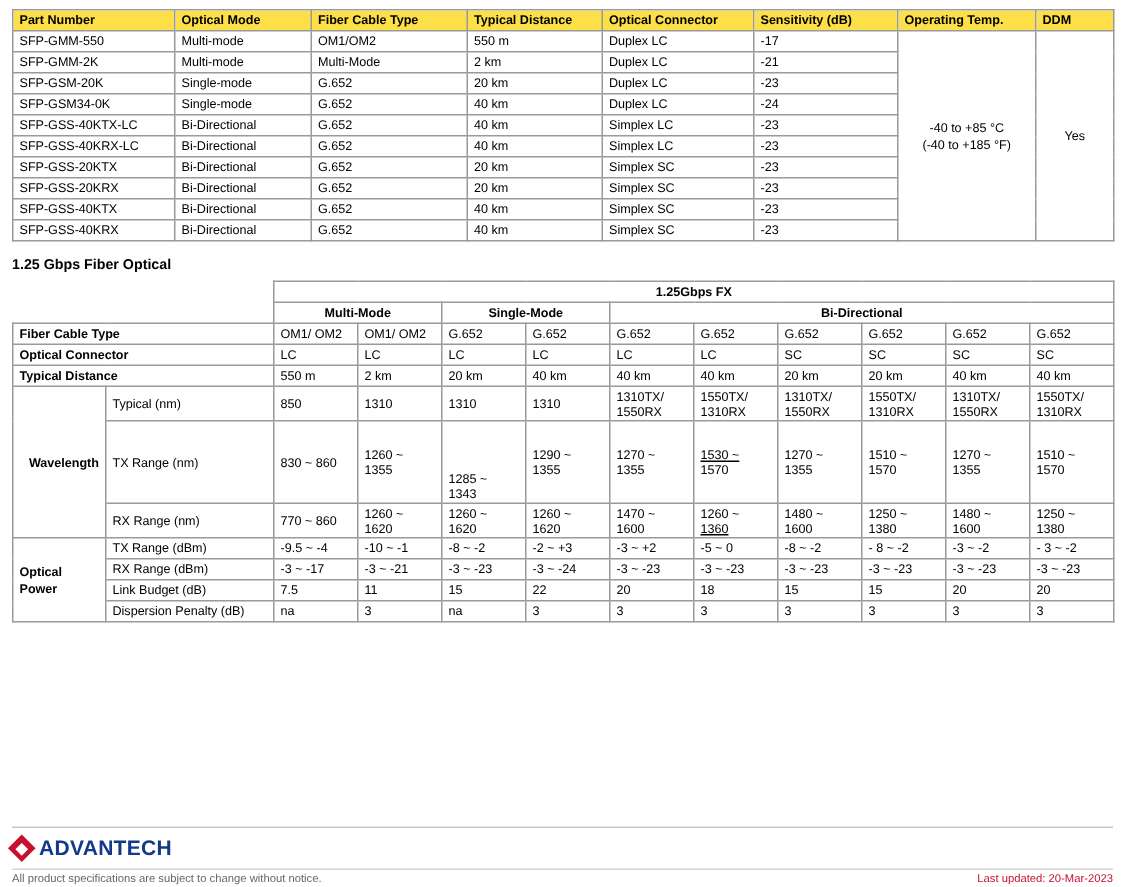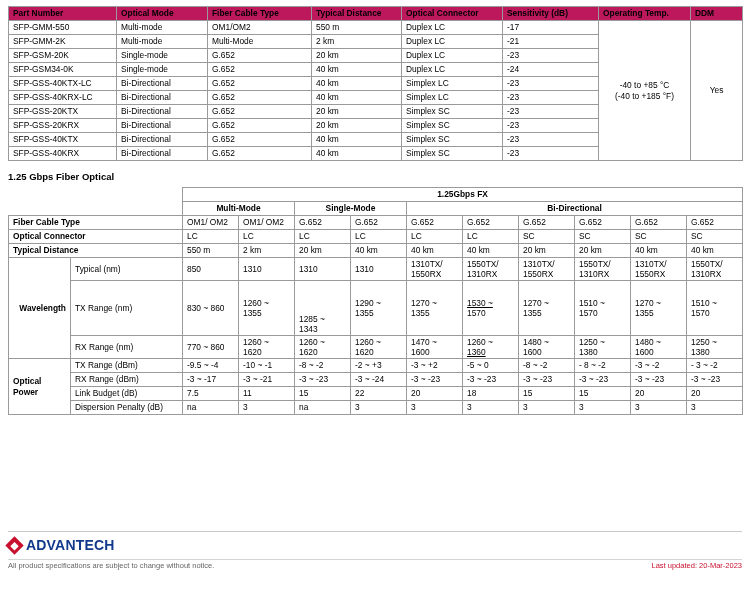--- a/index.html
+++ b/index.html
@@ -30,21 +30,21 @@
     border: 1px solid #9a9a9a;
     padding: 1px 4px;
     font-size: 8.4px;
     line-height: 11px;
     vertical-align: middle;
     text-align: left;
     white-space: nowrap;
     overflow: hidden;
   }
   table.t1 thead td {
-    background: #be185d;
+    background: #fde047;
     font-weight: bold;
     font-size: 8.4px;
   }
   .section-title {
     font-weight: bold;
     font-size: 9.5px;
     margin: 10px 0 5px 0;
     color: #000;
   }
   table.t2 {
@@ -114,21 +114,21 @@
     content: "";
     position: absolute;
     left: 3.5px; top: 3.5px;
     width: 6px; height: 6px;
     background: #ffffff;
   }
   .footer-bottom {
     display: flex;
     justify-content: space-between;
     align-items: flex-start;
-    padding: 1px 8px 21px 8px;
+    padding: 1px 8px 1px 8px;
     font-size: 7.5px;
     color: #666666;
   }
   .footer-bottom .right { color: #c8102e; }
   .disclaimer-sep {
     border-top: 1px solid #d5d5d5;
     margin: 2px 8px 0 8px;
   }
 </style>
 </head>

